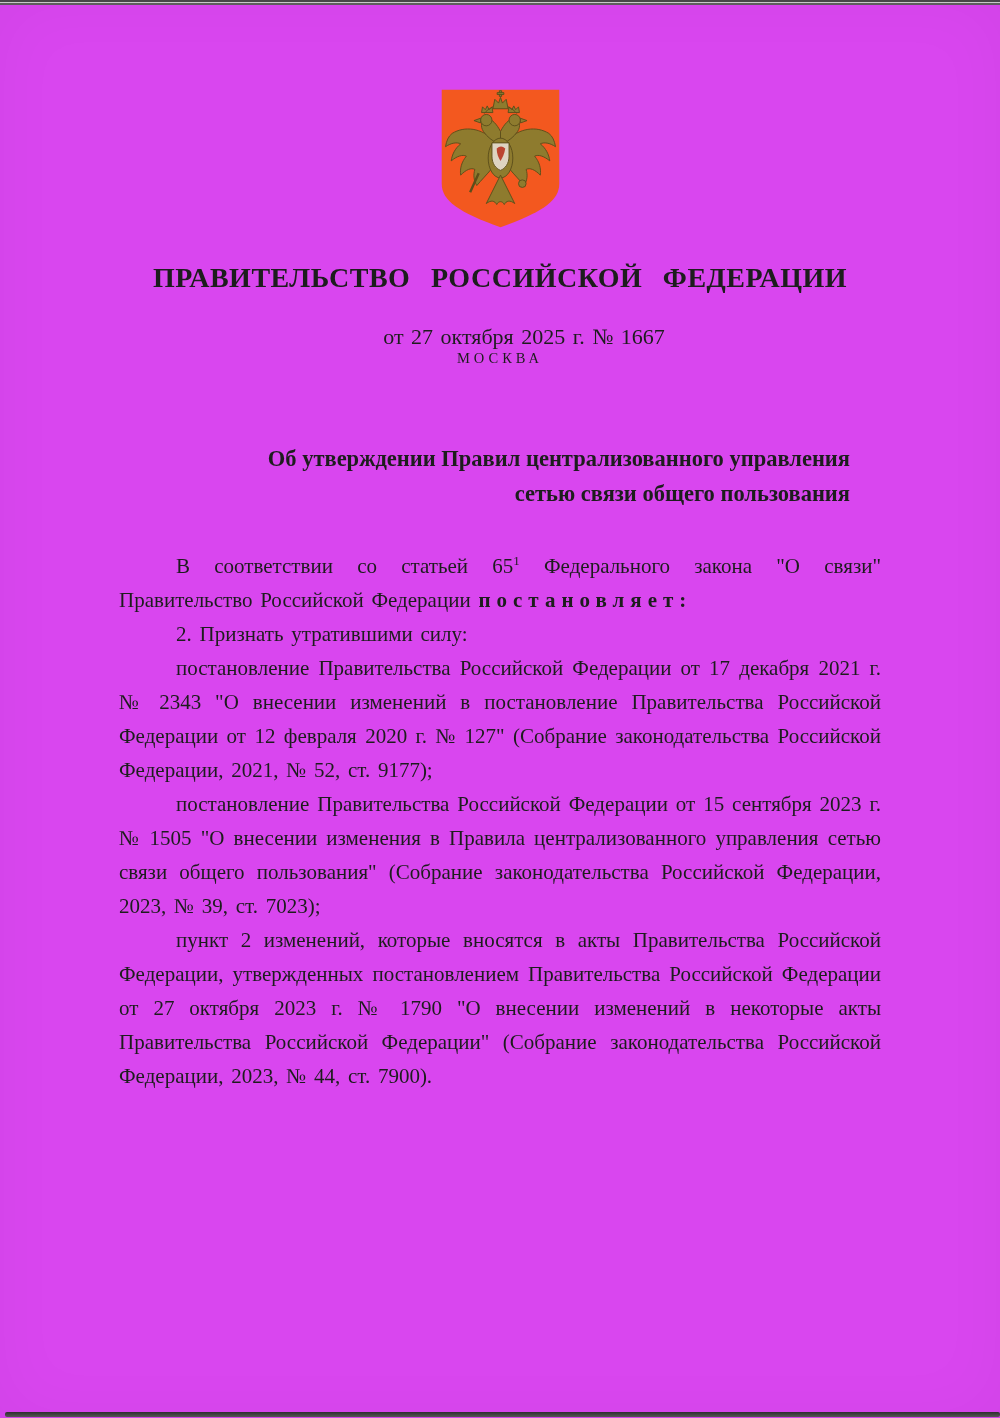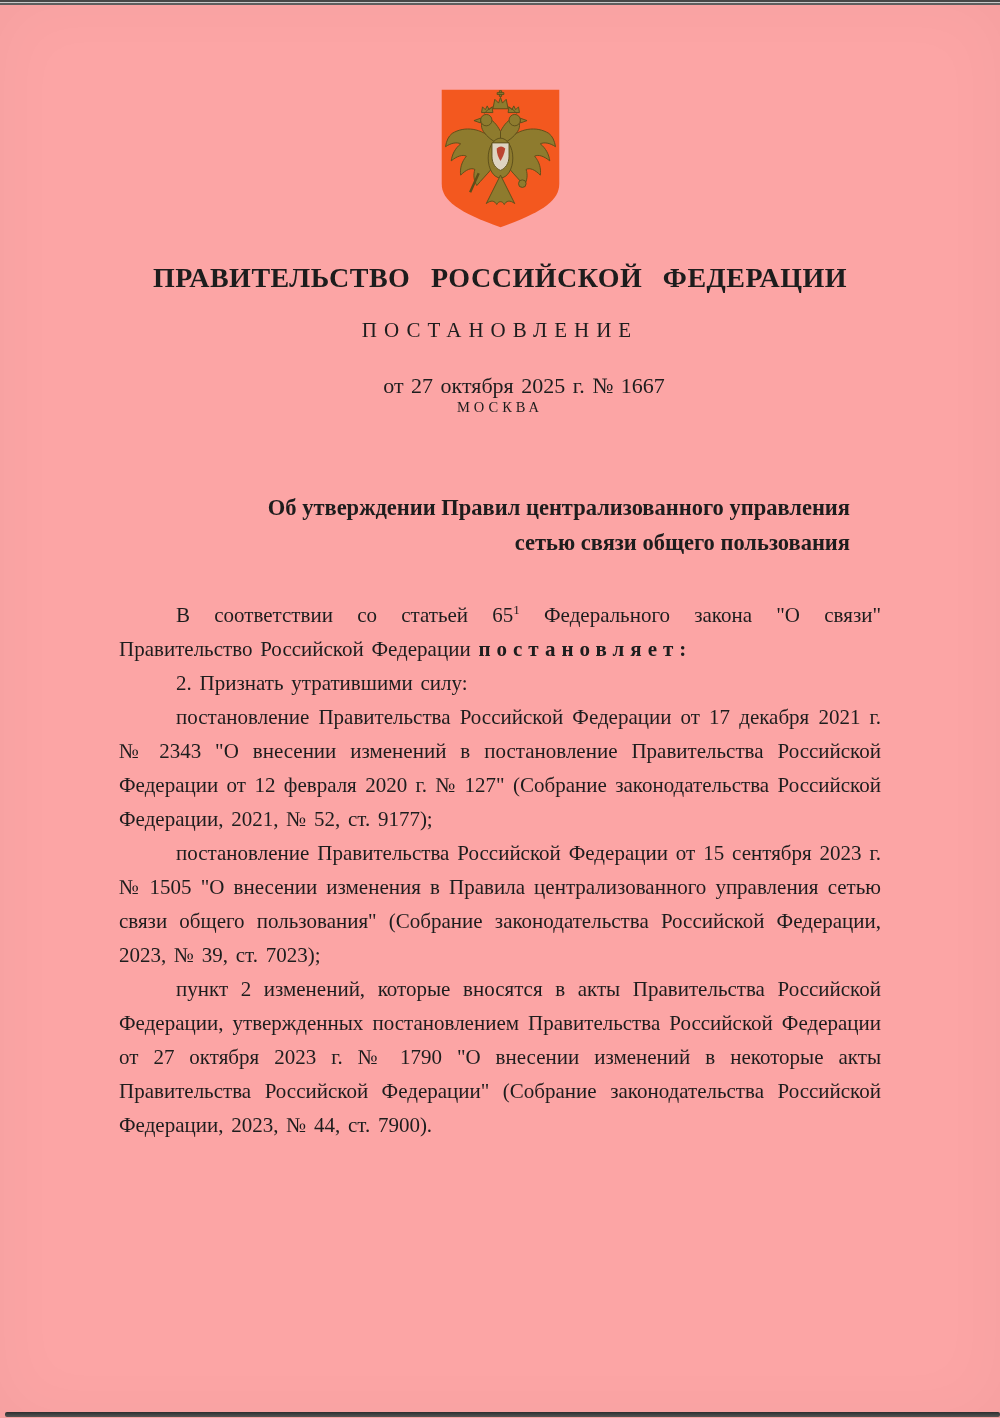--- a/index.html
+++ b/index.html
@@ -1,19 +1,19 @@
 <!DOCTYPE html>
 <html lang="ru"><head>
 <meta charset="utf-8">
 <style>
   html,body{margin:0;padding:0;background:#ffffff;}
   .page{
     position:relative;
     width:1000px;height:1418px;
-    background:#fca5a5;
+    background:#d946ef;
     font-family:"Liberation Serif","DejaVu Serif",serif;
     color:#1d1d1d;
     overflow:hidden;
     box-shadow:inset 0 0 70px rgba(0,0,0,0.035);
   }
   .edge-top{
     position:absolute;top:0;left:0;width:100%;height:6px;
     background:linear-gradient(to bottom,#474747 0 2px,#c9c9c9 2px 3px,#5e5e5e 3px 5px,rgba(253,253,252,0) 5px);
   }
   .edge-bottom{
@@ -83,21 +83,20 @@
         <path d="M47 92 L38 112" fill="none" stroke-width="2.5"></path>
         <circle cx="93" cy="103" r="4"></circle>
       </g>
       <path d="M61 60 H79 V74 C79 82 75 87 70 89 C65 87 61 82 61 74 Z" fill="#ded4c2" stroke="#5c4e1a"></path>
       <path d="M66 66 C69 63 72 63 75 66 C74 72 72 76 70 79 C68 76 66 72 66 66 Z" fill="#bb4430"></path>
     </svg>
   </div>
 
   <div class="authority">ПРАВИТЕЛЬСТВО РОССИЙСКОЙ ФЕДЕРАЦИИ</div>
 
-  <div class="doc-type">ПОСТАНОВЛЕНИЕ</div>
 
   <div class="date-line">от 27 октября 2025 г. № 1667</div>
 
   <div class="city">МОСКВА</div>
 
   <h1 class="title"><span>Об утверждении Правил централизованного управления</span><br><span>сетью связи общего пользования</span></h1>
 
   <div class="doc-body">
     <p><span>В соответствии со статьей 65</span><sup>1</sup><span> Федерального закона "О связи" Правительство Российской Федерации </span><span class="emph">постановляет:</span></p>
     <p>2. Признать утратившими силу:</p>

